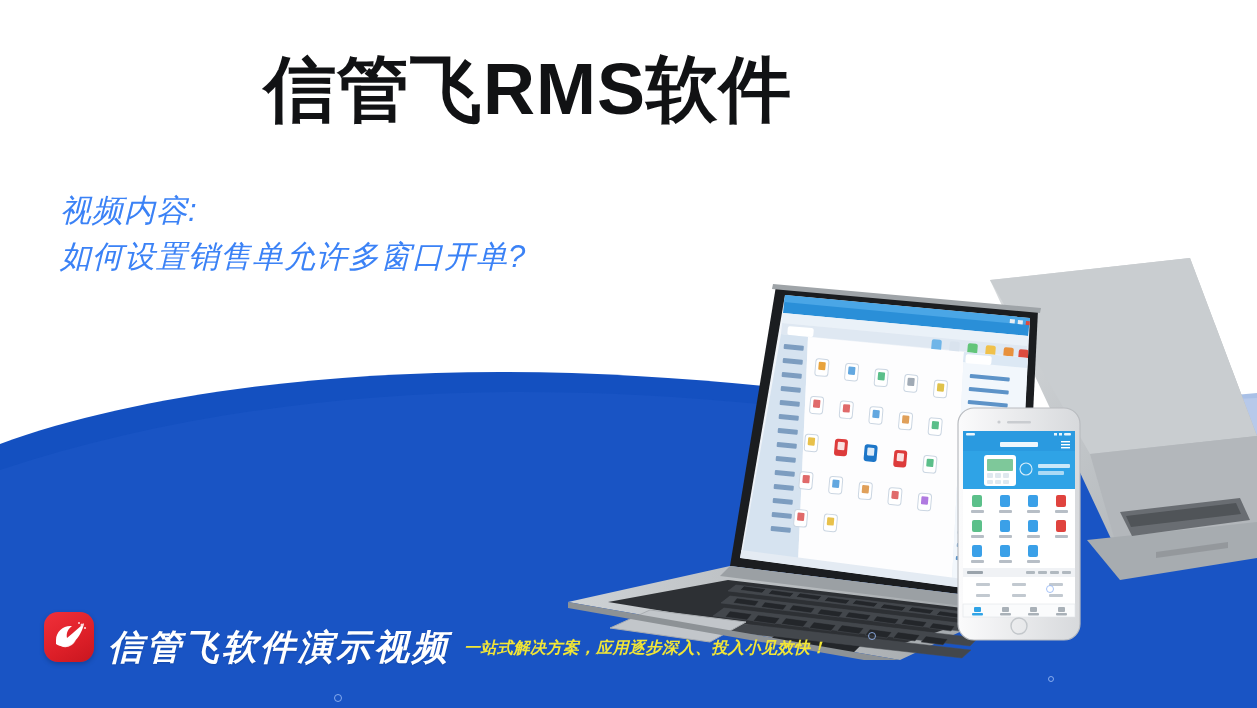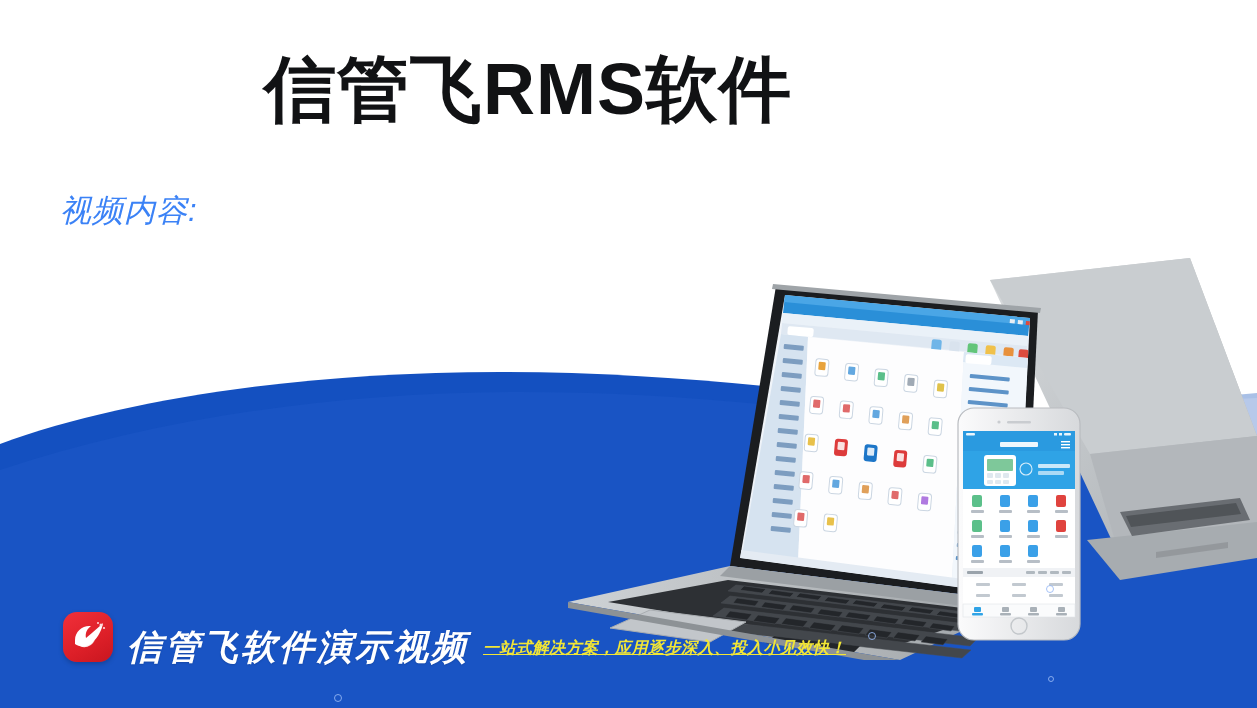--- a/index.html
+++ b/index.html
@@ -25,36 +25,36 @@
 
   
   .subtitle-block { position:absolute; left:60px; top:188px; z-index:12; }
   .subtitle-line {
     font-size:31px; font-style:italic; color:#3b82f6;
     line-height:1.48; letter-spacing:1px; white-space:nowrap;
     font-family:"Liberation Sans","DejaVu Sans",sans-serif;
   }
 
   
-  .footer { position:absolute; left:44px; bottom:44px; display:flex; align-items:flex-end; z-index:20;margin-left:19px; }
+  .footer { position:absolute; left:44px; bottom:44px; display:flex; align-items:flex-end; z-index:20; }
   .logo-badge {
     width:50px; height:50px; border-radius:14px;
     background:linear-gradient(150deg,#f0303a 0%,#dd1f28 60%,#c8161f 100%);
     position:relative; flex:0 0 auto; margin-bottom:2px;
     box-shadow:0 2px 5px rgba(0,0,0,.22);
   }
   .logo-badge svg { position:absolute; left:0; top:0; }
   .brand-text {
     font-size:35px; font-weight:700; font-style:italic; color:#ffffff;
     letter-spacing:3px; margin-left:14px; line-height:1;
     white-space:nowrap; text-shadow:0 1px 2px rgba(0,0,0,.14);
   }
   .tagline {
     font-size:16px; font-weight:700; font-style:italic; color:#f2e636;
-    letter-spacing:.5px; margin-left:14px; margin-bottom:5px; white-space:nowrap;text-decoration:underline;
+    letter-spacing:.5px; margin-left:14px; margin-bottom:5px; white-space:nowrap;
   }
 
   
   .dot { position:absolute; border-radius:50%; border:1.5px solid rgba(150,185,245,.85); z-index:15; }
 
   
   .devices { position:absolute; left:560px; top:240px; width:697px; height:420px; z-index:10; }
   .devices svg { display:block; }
 </style>
 </head>
@@ -71,20 +71,21 @@
 
     <path d="M 0,470 C 150,420 330,392 520,392 C 780,392 1040,438 1257,492 L 1257,708 L 0,708 Z" fill="#1e57c6" opacity=".55"></path>
   </svg>
 
   <div class="title-block">
     <div class="main-title">信管飞RMS软件</div>
   </div>
 
   <div class="subtitle-block">
     <div class="subtitle-line">视频内容:</div>
+    <div class="subtitle-line">如何设置销售单允许多窗口开单?</div>
   </div>
 
   <div class="devices">
     <svg width="697" height="420" viewBox="0 0 697 420">
       <defs>
         <linearGradient id="lidG" x1="0" y1="0" x2="1" y2="1">
           <stop offset="0%" stop-color="#d9dcde"></stop>
           <stop offset="45%" stop-color="#c2c6c9"></stop>
           <stop offset="100%" stop-color="#a9aeb2"></stop>
         </linearGradient>

